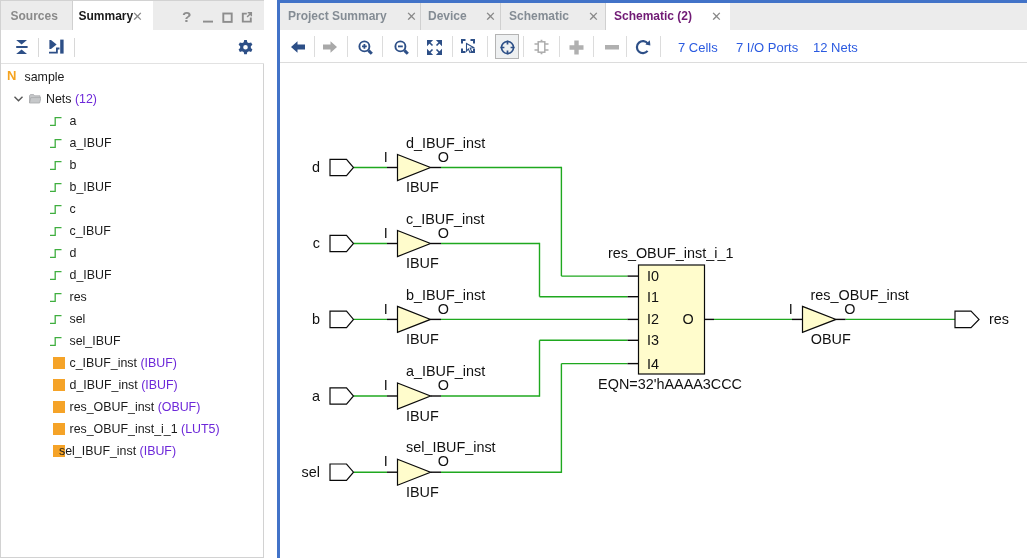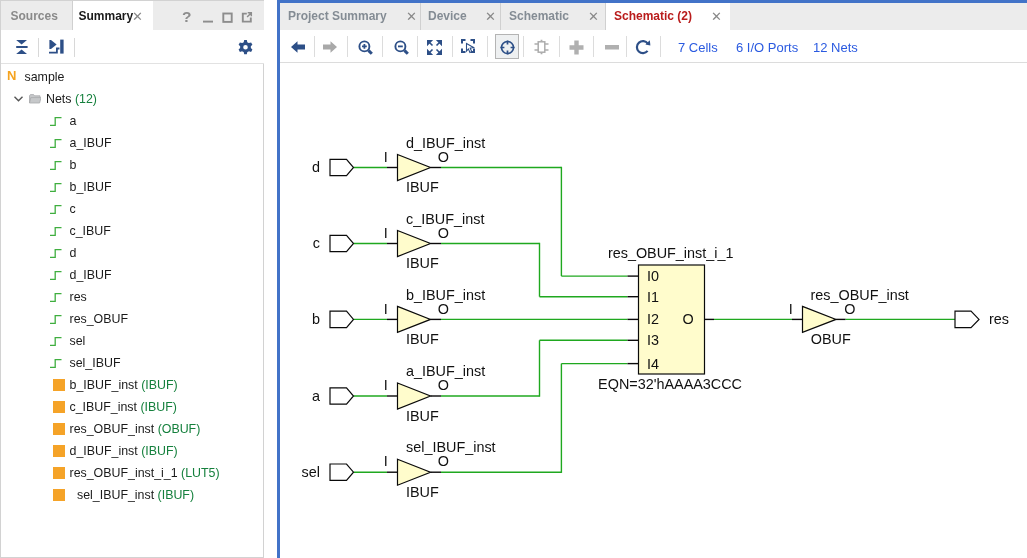--- a/index.html
+++ b/index.html
@@ -15,31 +15,31 @@
 .x { color:#888; font-size:13px; }
 .tab-netlist .x { position:absolute; left:59px; top:8px; }
 .lp-icons { position:absolute; right:14px; top:6px; color:#999; }
 
 .lp-tools { position:absolute; left:0; top:29px; width:263px; height:34px; background:#fff; border-bottom:1px solid #e2e2e2; }
 .lp-tools .sep { position:absolute; top:8px; width:1px; height:19px; background:#d8d8d8; }
 
 .tree { position:absolute; left:1px; top:65px; width:261px; }
 .row { position:relative; height:22px; font-size:12.4px; color:#1a1a1a; white-space:nowrap; }
 .row .txt { position:absolute; top:3.5px; }
-.gray { color:#15803d; }
+.gray { color:#6d28d9; }
 .icon { position:absolute; top:4px; }
 
 .rp { position:absolute; left:277px; top:0; width:750px; height:558px; border-left:3px solid #4273c8; border-top:3px solid #4273c8; background:#fff; }
 .rp-tabs { position:absolute; left:0; top:0; width:747px; height:27px; background:#ececec; }
 .rtab { position:absolute; top:0; height:27px; }
 .rtab .t { position:absolute; top:6px; font-size:12px; font-weight:bold; color:#848c94; }
 .rtab .x { position:absolute; top:6px; font-size:12px; }
 .rtabsep { position:absolute; top:0; width:1px; height:27px; background:#d0d0d0; }
 .rtab-active { background:#fff; }
-.rtab-active .t { color:#b91c1c; }
+.rtab-active .t { color:#701a75; }
 
 .rp-tools { position:absolute; left:0; top:27px; width:747px; height:33px; background:#fff; border-bottom:1px solid #dcdcdc; }
 .rp-tools .sep { position:absolute; top:6px; width:1px; height:21px; background:#dcdcdc; }
 .tbico { position:absolute; top:0; }
 .link { position:absolute; top:10px; font-size:13px; color:#2a5ae0; }
 
 .schem { position:absolute; left:0; top:60px; width:747px; height:495px; }
 </style>
 </head>
 <body>
@@ -151,57 +151,47 @@
     <div class="row">
         <svg class="icon" style="left:48px;top:6px" width="12" height="11" viewBox="0 0 12 11">
           <path d="M0,9.3 L5.2,9.3 L5.2,1.6 L11.5,1.6" fill="none" stroke="#3fae3f" stroke-width="1.3"></path>
         </svg>
         <span class="txt" style="left:67.5px">res</span>
       </div>
     <div class="row">
         <svg class="icon" style="left:48px;top:6px" width="12" height="11" viewBox="0 0 12 11">
           <path d="M0,9.3 L5.2,9.3 L5.2,1.6 L11.5,1.6" fill="none" stroke="#3fae3f" stroke-width="1.3"></path>
         </svg>
-        <span class="txt" style="left:67.5px">res_OBUF</span>
-      </div>
-    <div class="row">
-        <svg class="icon" style="left:48px;top:6px" width="12" height="11" viewBox="0 0 12 11">
-          <path d="M0,9.3 L5.2,9.3 L5.2,1.6 L11.5,1.6" fill="none" stroke="#3fae3f" stroke-width="1.3"></path>
-        </svg>
         <span class="txt" style="left:67.5px">sel</span>
       </div>
     <div class="row">
         <svg class="icon" style="left:48px;top:6px" width="12" height="11" viewBox="0 0 12 11">
           <path d="M0,9.3 L5.2,9.3 L5.2,1.6 L11.5,1.6" fill="none" stroke="#3fae3f" stroke-width="1.3"></path>
         </svg>
         <span class="txt" style="left:67.5px">sel_IBUF</span>
       </div>
     <div class="row">
         <span class="icon" style="left:51px;top:5px;width:12px;height:12px;background:#f5a328;display:inline-block"></span>
-        <span class="txt" style="left:67.5px">b_IBUF_inst <span class="gray">(IBUF)</span></span>
-      </div>
-    <div class="row">
-        <span class="icon" style="left:51px;top:5px;width:12px;height:12px;background:#f5a328;display:inline-block"></span>
         <span class="txt" style="left:67.5px">c_IBUF_inst <span class="gray">(IBUF)</span></span>
       </div>
     <div class="row">
         <span class="icon" style="left:51px;top:5px;width:12px;height:12px;background:#f5a328;display:inline-block"></span>
+        <span class="txt" style="left:67.5px">d_IBUF_inst <span class="gray">(IBUF)</span></span>
+      </div>
+    <div class="row">
+        <span class="icon" style="left:51px;top:5px;width:12px;height:12px;background:#f5a328;display:inline-block"></span>
         <span class="txt" style="left:67.5px">res_OBUF_inst <span class="gray">(OBUF)</span></span>
       </div>
     <div class="row">
         <span class="icon" style="left:51px;top:5px;width:12px;height:12px;background:#f5a328;display:inline-block"></span>
-        <span class="txt" style="left:67.5px">d_IBUF_inst <span class="gray">(IBUF)</span></span>
-      </div>
-    <div class="row">
-        <span class="icon" style="left:51px;top:5px;width:12px;height:12px;background:#f5a328;display:inline-block"></span>
         <span class="txt" style="left:67.5px">res_OBUF_inst_i_1 <span class="gray">(LUT5)</span></span>
       </div>
     <div class="row">
         <span class="icon" style="left:51px;top:5px;width:12px;height:12px;background:#f5a328;display:inline-block"></span>
-        <span class="txt" style="left:75px">sel_IBUF_inst <span class="gray">(IBUF)</span></span>
+        <span class="txt" style="left:57px">sel_IBUF_inst <span class="gray">(IBUF)</span></span>
       </div>
   </div>
 </div>
 
 <div class="rp">
   <div class="rp-tabs">
     <div class="rtab" style="left:0;width:128px">
         <span class="t" style="left:8px">Project Summary</span>
         <span class="x" style="left:128px"></span>
       </div>
@@ -284,21 +274,21 @@
     <svg class="tbico" style="left:325px;top:14.5px" width="14" height="5" viewBox="0 0 14 5">
         <rect x="0" y="0" width="14" height="4.5" fill="#b0b0b0"></rect>
       </svg>
     <div class="sep" style="left:346px"></div>
     <svg class="tbico" style="left:355px;top:10px" width="16" height="15" viewBox="0 0 16 15">
         <path d="M12.6,10.9 A6 6 0 1 1 12.8,3.6" fill="none" stroke="#2d4f87" stroke-width="2.2"></path>
         <path d="M10.4,4.4 L15.4,5.4 L14.8,0.3 Z" fill="#2d4f87"></path>
       </svg>
     <div class="sep" style="left:380px"></div>
     <span class="link" style="left:398px">7 Cells</span>
-    <span class="link" style="left:456px">6 I/O Ports</span>
+    <span class="link" style="left:456px">7 I/O Ports</span>
     <span class="link" style="left:533px">12 Nets</span>
   </div>
   <svg class="schem" viewBox="280 63 747 495" width="747" height="495">
   <g font-family="Liberation Sans,sans-serif" font-size="14.4" fill="#111">
   <line x1="353.5" y1="167.5" x2="387" y2="167.5" stroke="#1fa81f" stroke-width="1.4"></line>
   <line x1="441" y1="167.5" x2="561.4" y2="167.5" stroke="#1fa81f" stroke-width="1.4"></line>
   <line x1="561.4" y1="166.8" x2="561.4" y2="276.1" stroke="#1fa81f" stroke-width="1.4"></line>
   <line x1="561.4" y1="276.1" x2="627.5" y2="276.1" stroke="#1fa81f" stroke-width="1.4"></line>
   <line x1="353.5" y1="243.5" x2="387" y2="243.5" stroke="#1fa81f" stroke-width="1.4"></line>
   <line x1="441" y1="243.5" x2="539.5" y2="243.5" stroke="#1fa81f" stroke-width="1.4"></line>

